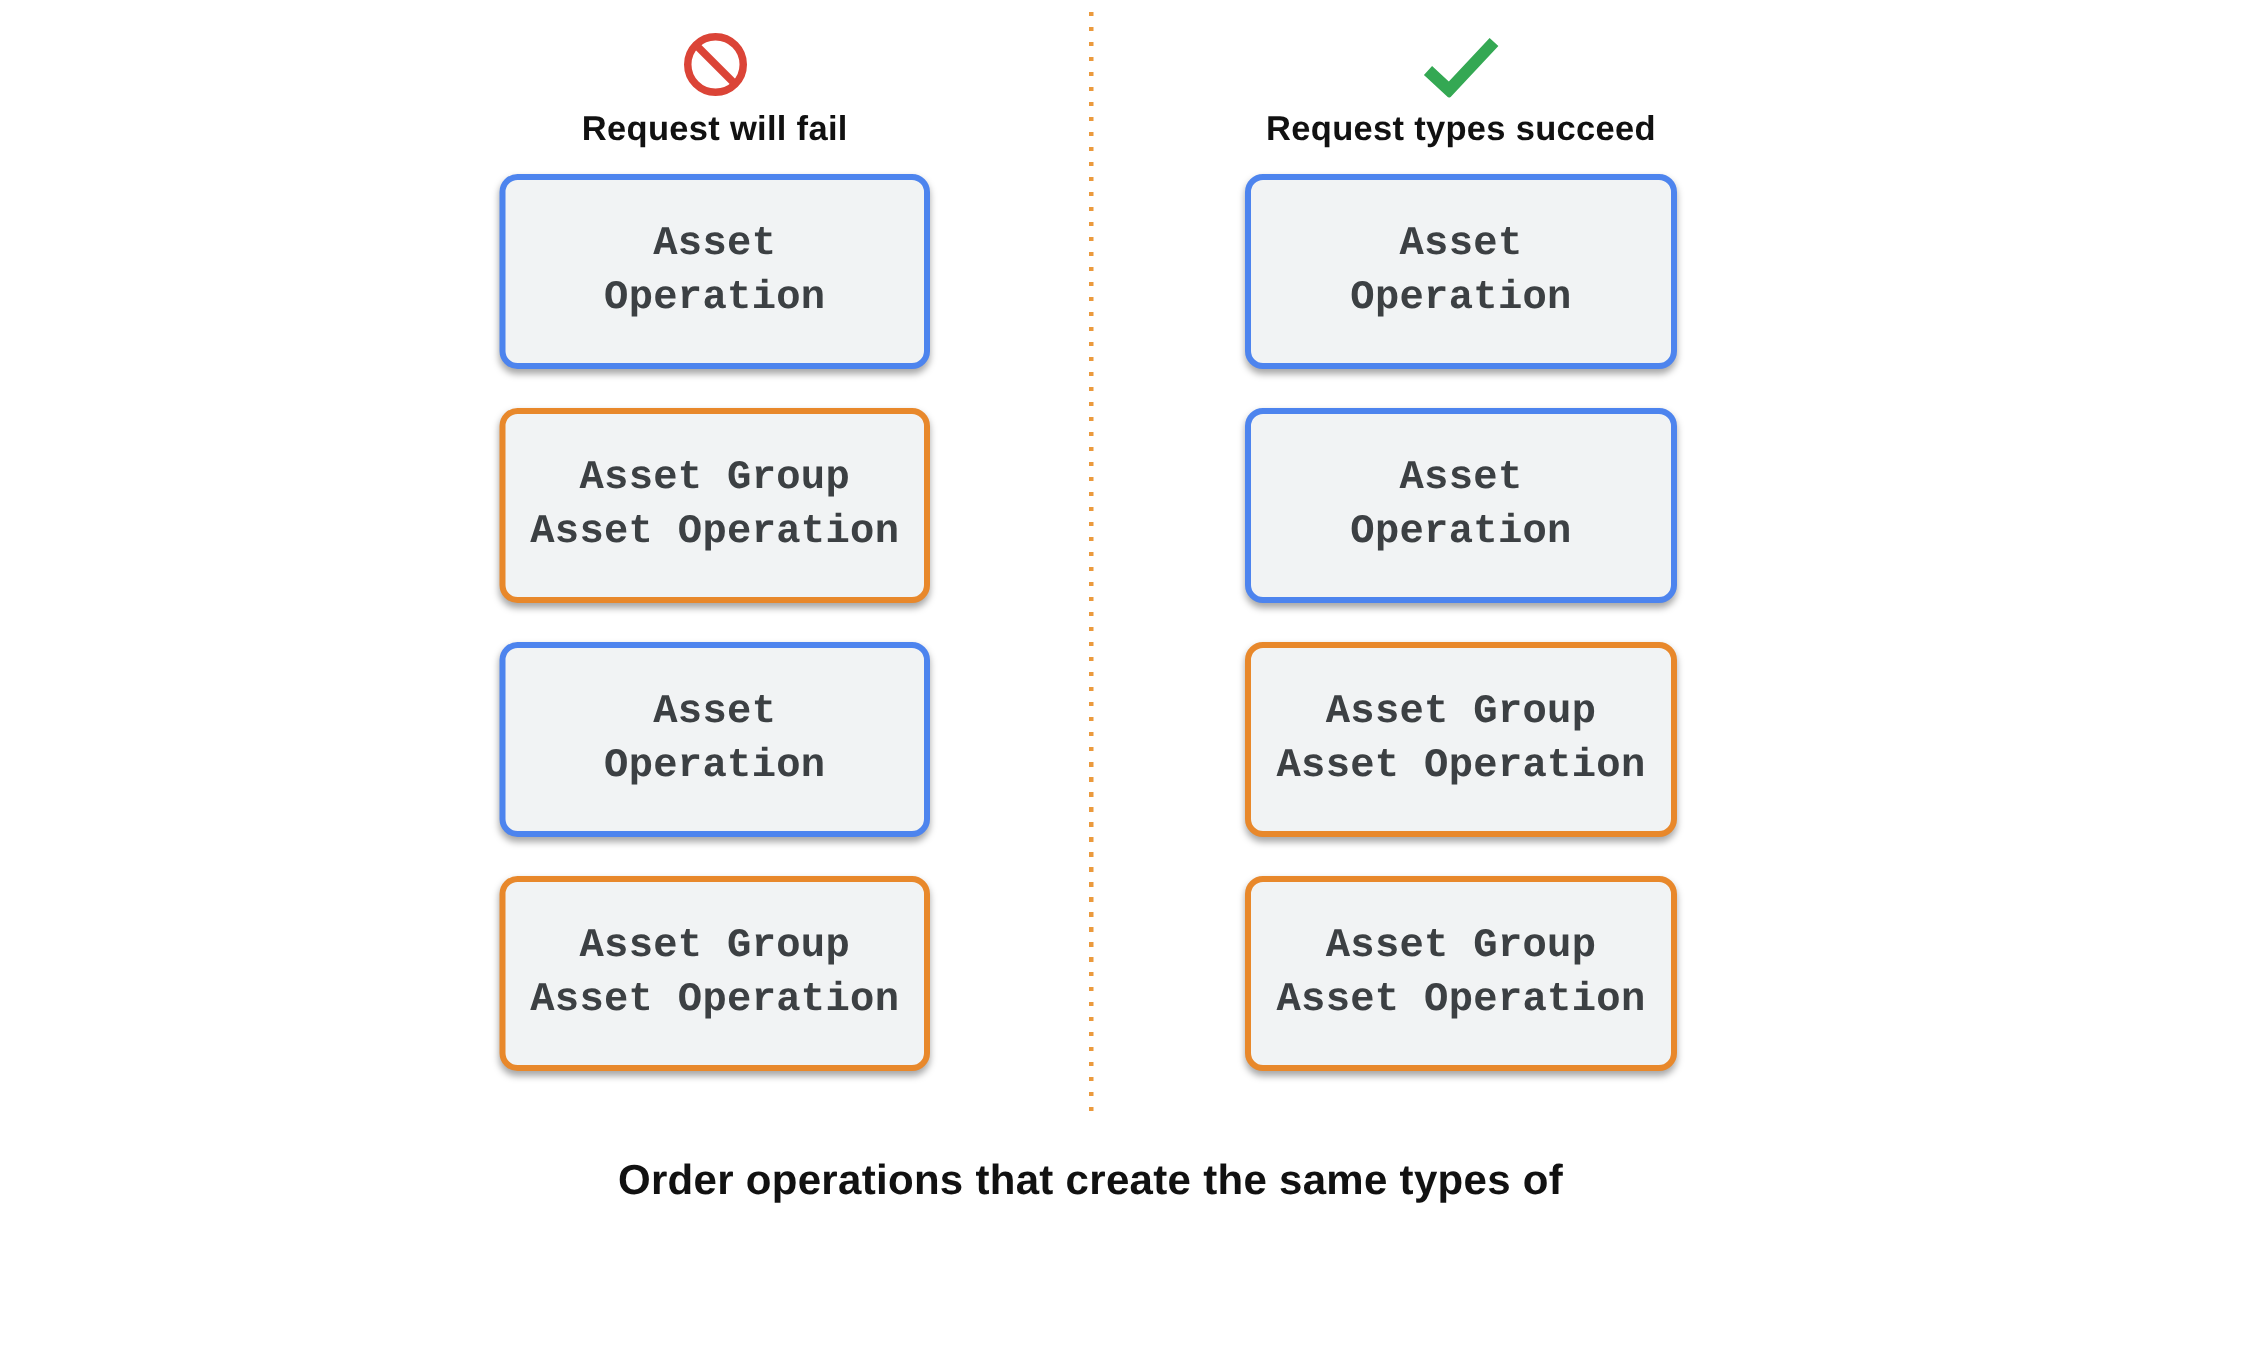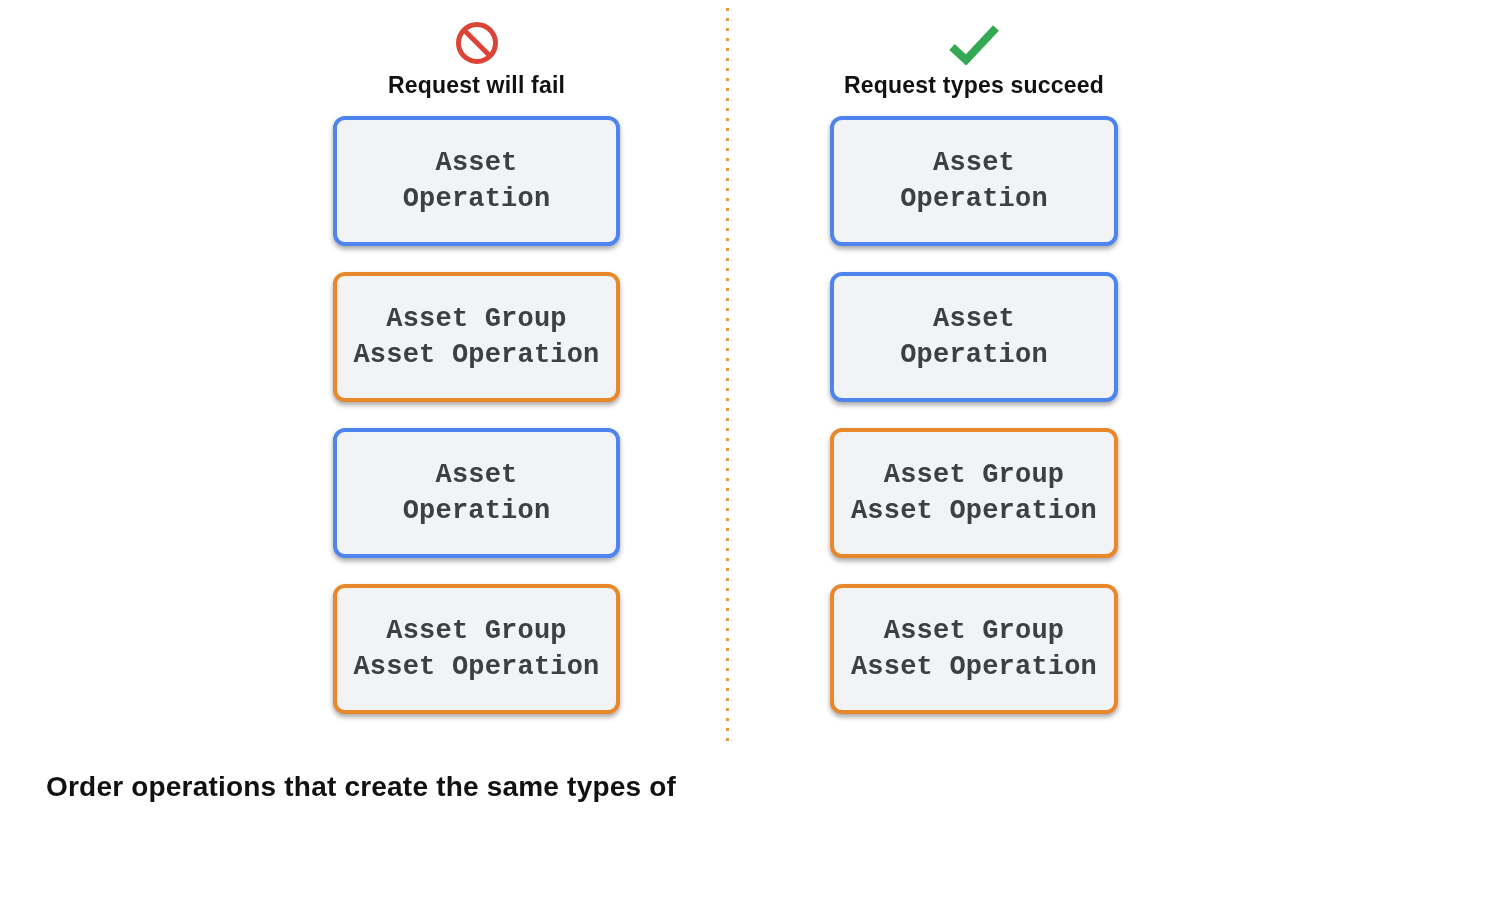--- a/index.html
+++ b/index.html
@@ -78,26 +78,26 @@
       to bottom,
       #eb9a3d 0px, #eb9a3d 3px,
       transparent 3px, transparent 10px
     );
   }
   .caption {
     position: absolute;
     top: 768px;
     left: 0;
     width: 1454px;
+    text-align: center;
     font-size: 28px;
     font-weight: bold;
     color: #111111;
     line-height: 37px;
     letter-spacing: 0.2px;
-    margin-left: 46px;
   }
   .caption span { display: block; }
 </style>
 </head>
 <body>
 
 <div class="diagram">
 
   <div class="divider"></div>
 

